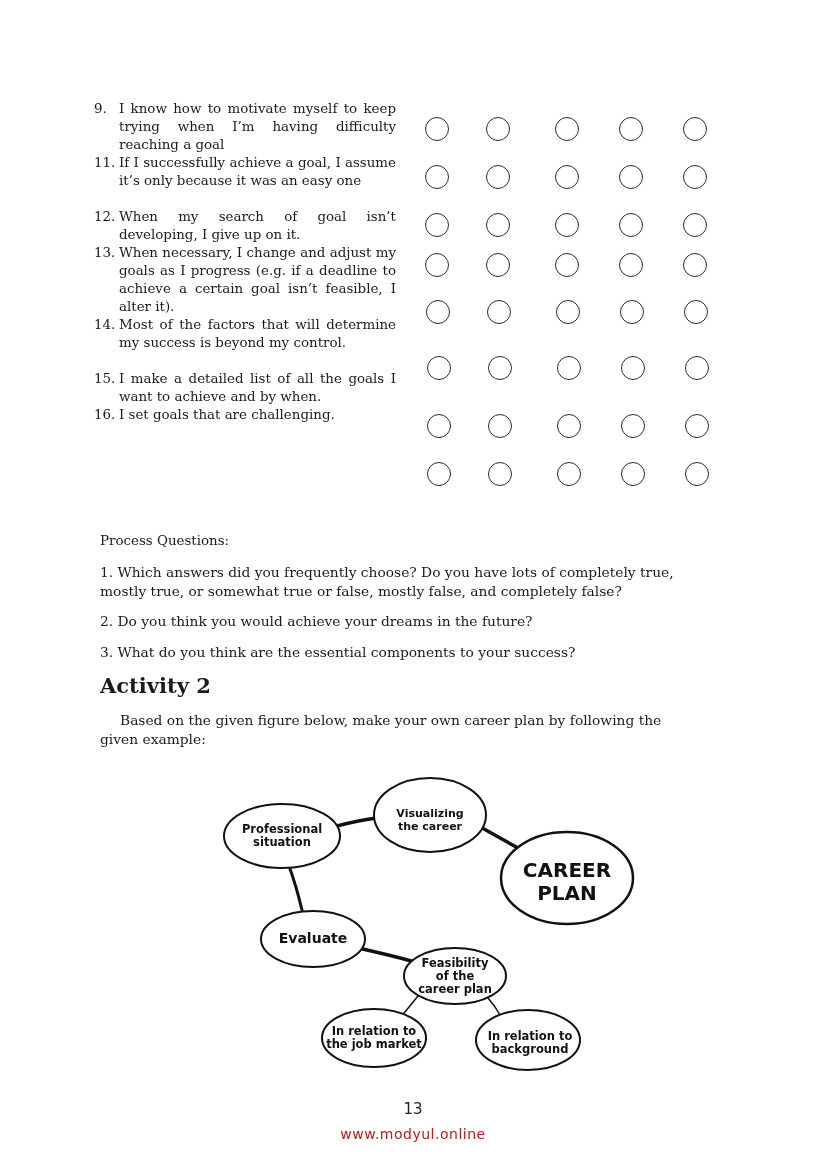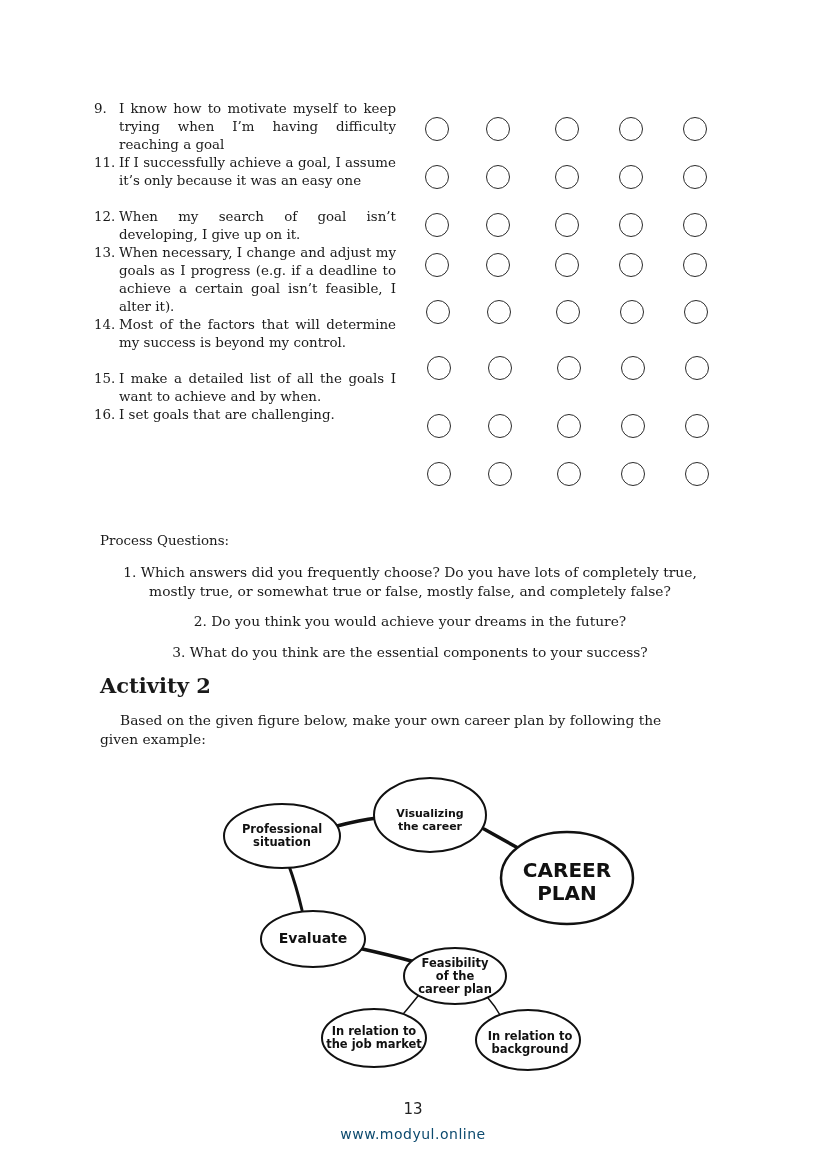--- a/index.html
+++ b/index.html
@@ -7,30 +7,30 @@
     body { position: relative; font-family: "DejaVu Serif", serif; color: #1a1a1a; }
 
     .items { position: absolute; left: 94px; top: 100px; width: 302px; }
     .item { display: flex; font-size: 13.4px; line-height: 18px; }
     .item .num { width: 25px; flex: none; white-space: nowrap; }
     .item .txt { flex: 1; text-align: justify; text-align-last: left; }
 
     .radio { position: absolute; width: 24px; height: 24px; border: 1.6px solid #2b2b2b; border-radius: 50%; background: #fff; }
 
     .pq-title { position: absolute; left: 100px; top: 533px; font-size: 13.4px; font-weight: normal; }
-    .pq { position: absolute; left: 100px; width: 620px; font-size: 13.8px; line-height: 19px; text-align: center; }
+    .pq { position: absolute; left: 100px; width: 620px; font-size: 13.8px; line-height: 19px; }
 
     .act-title { position: absolute; left: 100px; top: 673px; font-size: 21px; font-weight: bold; }
     .act-intro { position: absolute; left: 100px; top: 711px; width: 600px; font-size: 13.8px; line-height: 19px; text-indent: 20px; }
 
     .diagram { position: absolute; left: 0; top: 0; width: 826px; height: 1169px; pointer-events: none; }
     .node-label { position: absolute; font-family: "DejaVu Sans", sans-serif; font-weight: bold; text-align: center; color: #111; transform: translate(-50%, -50%); line-height: 1.15; white-space: nowrap; }
 
     .page-num { position: absolute; left: 0; width: 826px; top: 1100px; text-align: center; font-family: "DejaVu Sans", sans-serif; font-size: 15px; color: #222; }
-    .watermark { position: absolute; left: 0; width: 826px; top: 1126px; text-align: center; font-family: "DejaVu Sans", sans-serif; font-size: 14px; color: #0c4a6e; letter-spacing: 0.5px; }
+    .watermark { position: absolute; left: 0; width: 826px; top: 1126px; text-align: center; font-family: "DejaVu Sans", sans-serif; font-size: 14px; color: #b91c1c; letter-spacing: 0.5px; }
   </style>
 </head>
 <body>
 
 <div class="items">
   <div class="item" style="height:54px">
     <span class="num">9.</span>
     <span class="txt">I know how to motivate myself to keep trying when I’m having difficulty reaching a goal</span>
   </div>
   <div class="item" style="height:54px">

